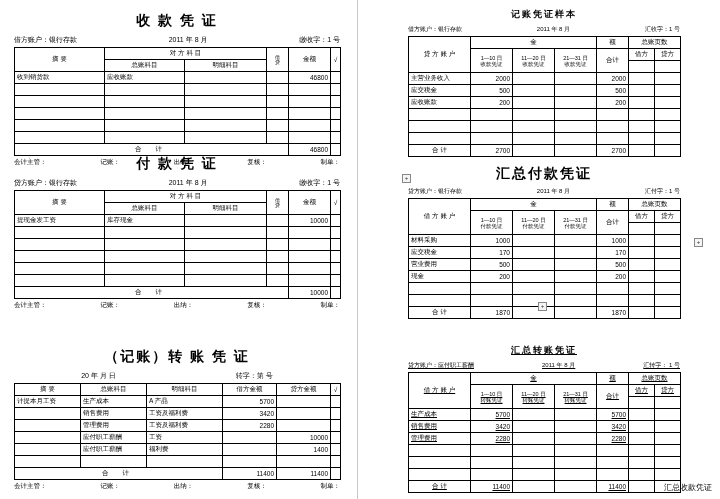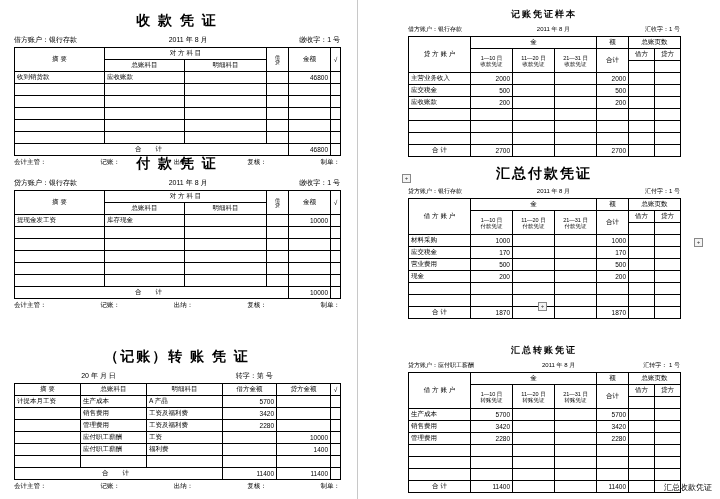--- a/index.html
+++ b/index.html
@@ -516,21 +516,21 @@
         <td class="amt"></td>
         <td class="amt"></td>
         <td class="amt">1870</td>
         <td></td>
         <td></td>
       </tr>
     </tbody>
       </table>
   </div>
 
-  <div class="voucher" style="left:48px;top:344px;width:272px;">
+  <div class="voucher" style="left:48px;top:344px;width:272px;text-decoration:underline;">
     <div class="v-title" style="font-size:9px;">汇总转账凭证</div>
     <div class="row-line" style="margin-top:4px;font-size:6px;">
       <span class="seg">贷方账户：应付职工薪酬</span>
       <span class="seg">2011 年 8 月</span>
       <span class="seg">汇转字：     1  号</span>
     </div>
     <table class="vt" style="margin-top:2px;">
       <colgroup>
           <col style="width:62px">
           <col style="width:42px">

